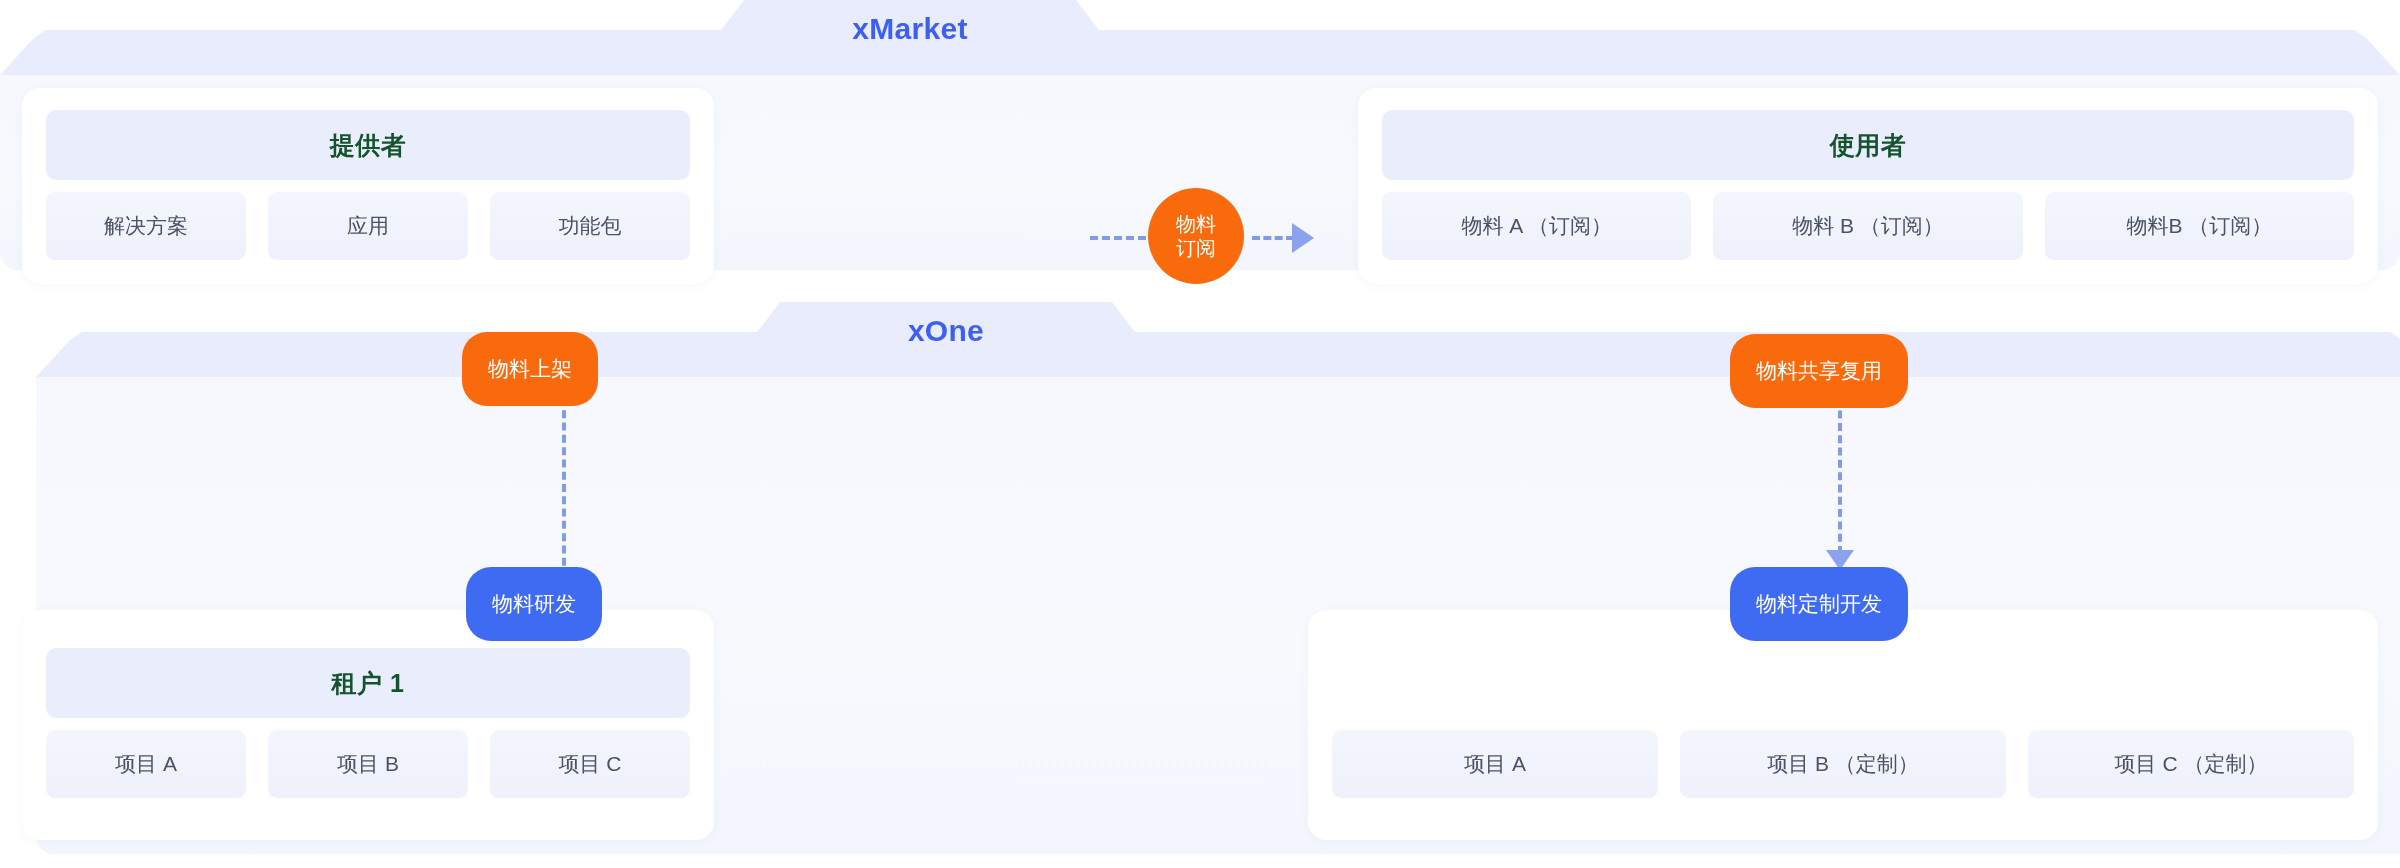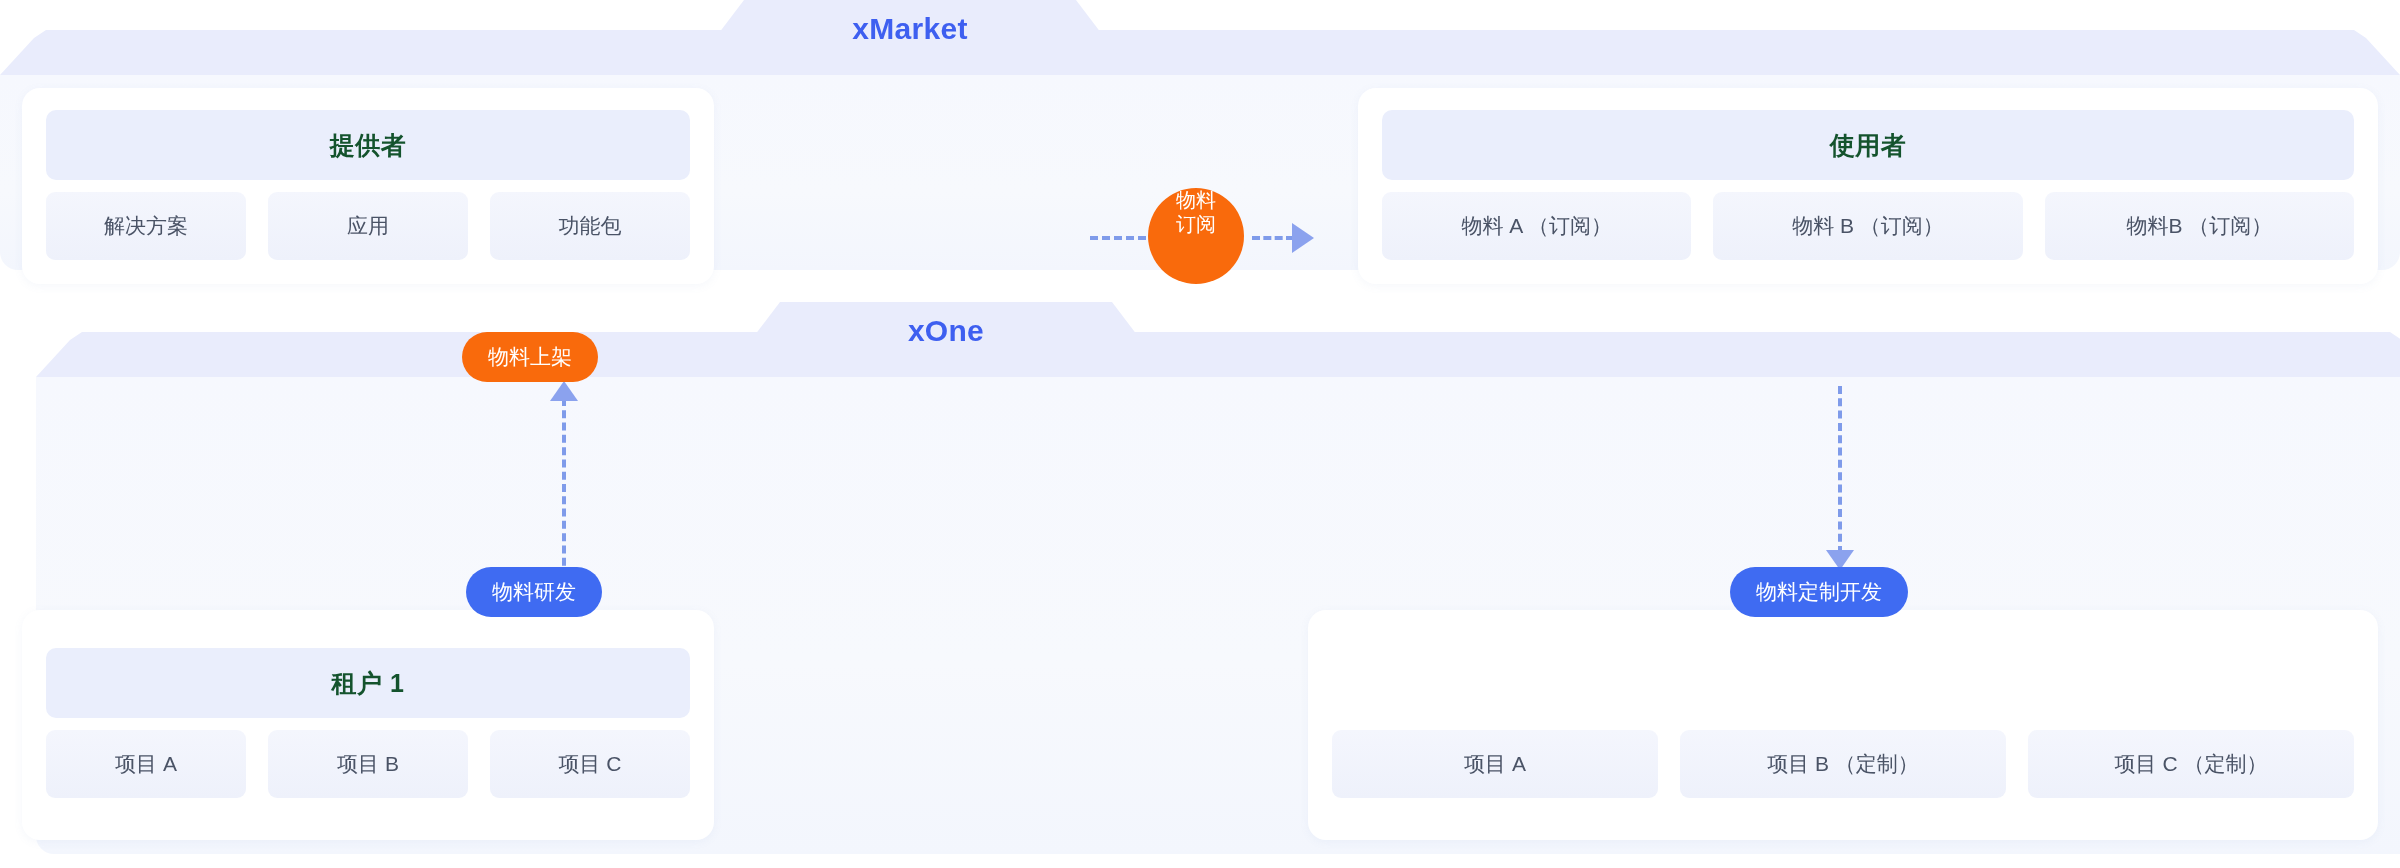--- a/index.html
+++ b/index.html
@@ -110,21 +110,21 @@
     justify-content: center;
     font-size: 21px;
     color: #4a5366;
     white-space: nowrap;
   }
 
   
   .pill {
     position: absolute;
     height: 50px;
-    padding: 0 26px;
+    padding: 12px 26px;
     border-radius: 25px;
     display: flex;
     align-items: center;
     justify-content: center;
     font-size: 21px;
     color: #ffffff;
     white-space: nowrap;
     z-index: 20;
   }
   .pill.orange { background: #f96a0c; }
@@ -133,21 +133,21 @@
   .circle {
     position: absolute;
     width: 96px;
     height: 96px;
     border-radius: 50%;
     background: #f96a0c;
     color: #fff;
     display: flex;
     flex-direction: column;
     align-items: center;
-    justify-content: flex-start;
+    justify-content: center;
     font-size: 20px;
     line-height: 1.22;
     z-index: 20;
   }
 
   
   .h-dash {
     position: absolute;
     height: 0;
     border-top: 4px dashed #7f9bea;
@@ -224,20 +224,23 @@
   <div class="h-dash" style="left:1252px; top:236px; width:42px;"></div>
   <div class="arrow-right" style="left:1292px; top:223px;"></div>
 
   <div class="pill orange" style="left:462px; top:332px;">
     <span>物料上架</span>
   </div>
 
   <div class="v-dash" style="left:562px; top:398px; height:180px;"></div>
   <div class="arrow-up" style="left:550px; top:381px;"></div>
 
+  <div class="pill orange" style="left:1730px; top:334px;">
+    <span>物料共享复用</span>
+  </div>
 
   <div class="v-dash" style="left:1838px; top:386px; height:168px;"></div>
   <div class="arrow-down" style="left:1826px; top:550px;"></div>
 
   <div class="panel" style="top:302px;height:566px;margin-left:36px;">
     <div class="panel-body" style="height:477px;"></div>
     <div class="panel-head"></div>
     <div class="panel-tab"></div>
     <div class="panel-tab-label">xOne</div>
   </div>

